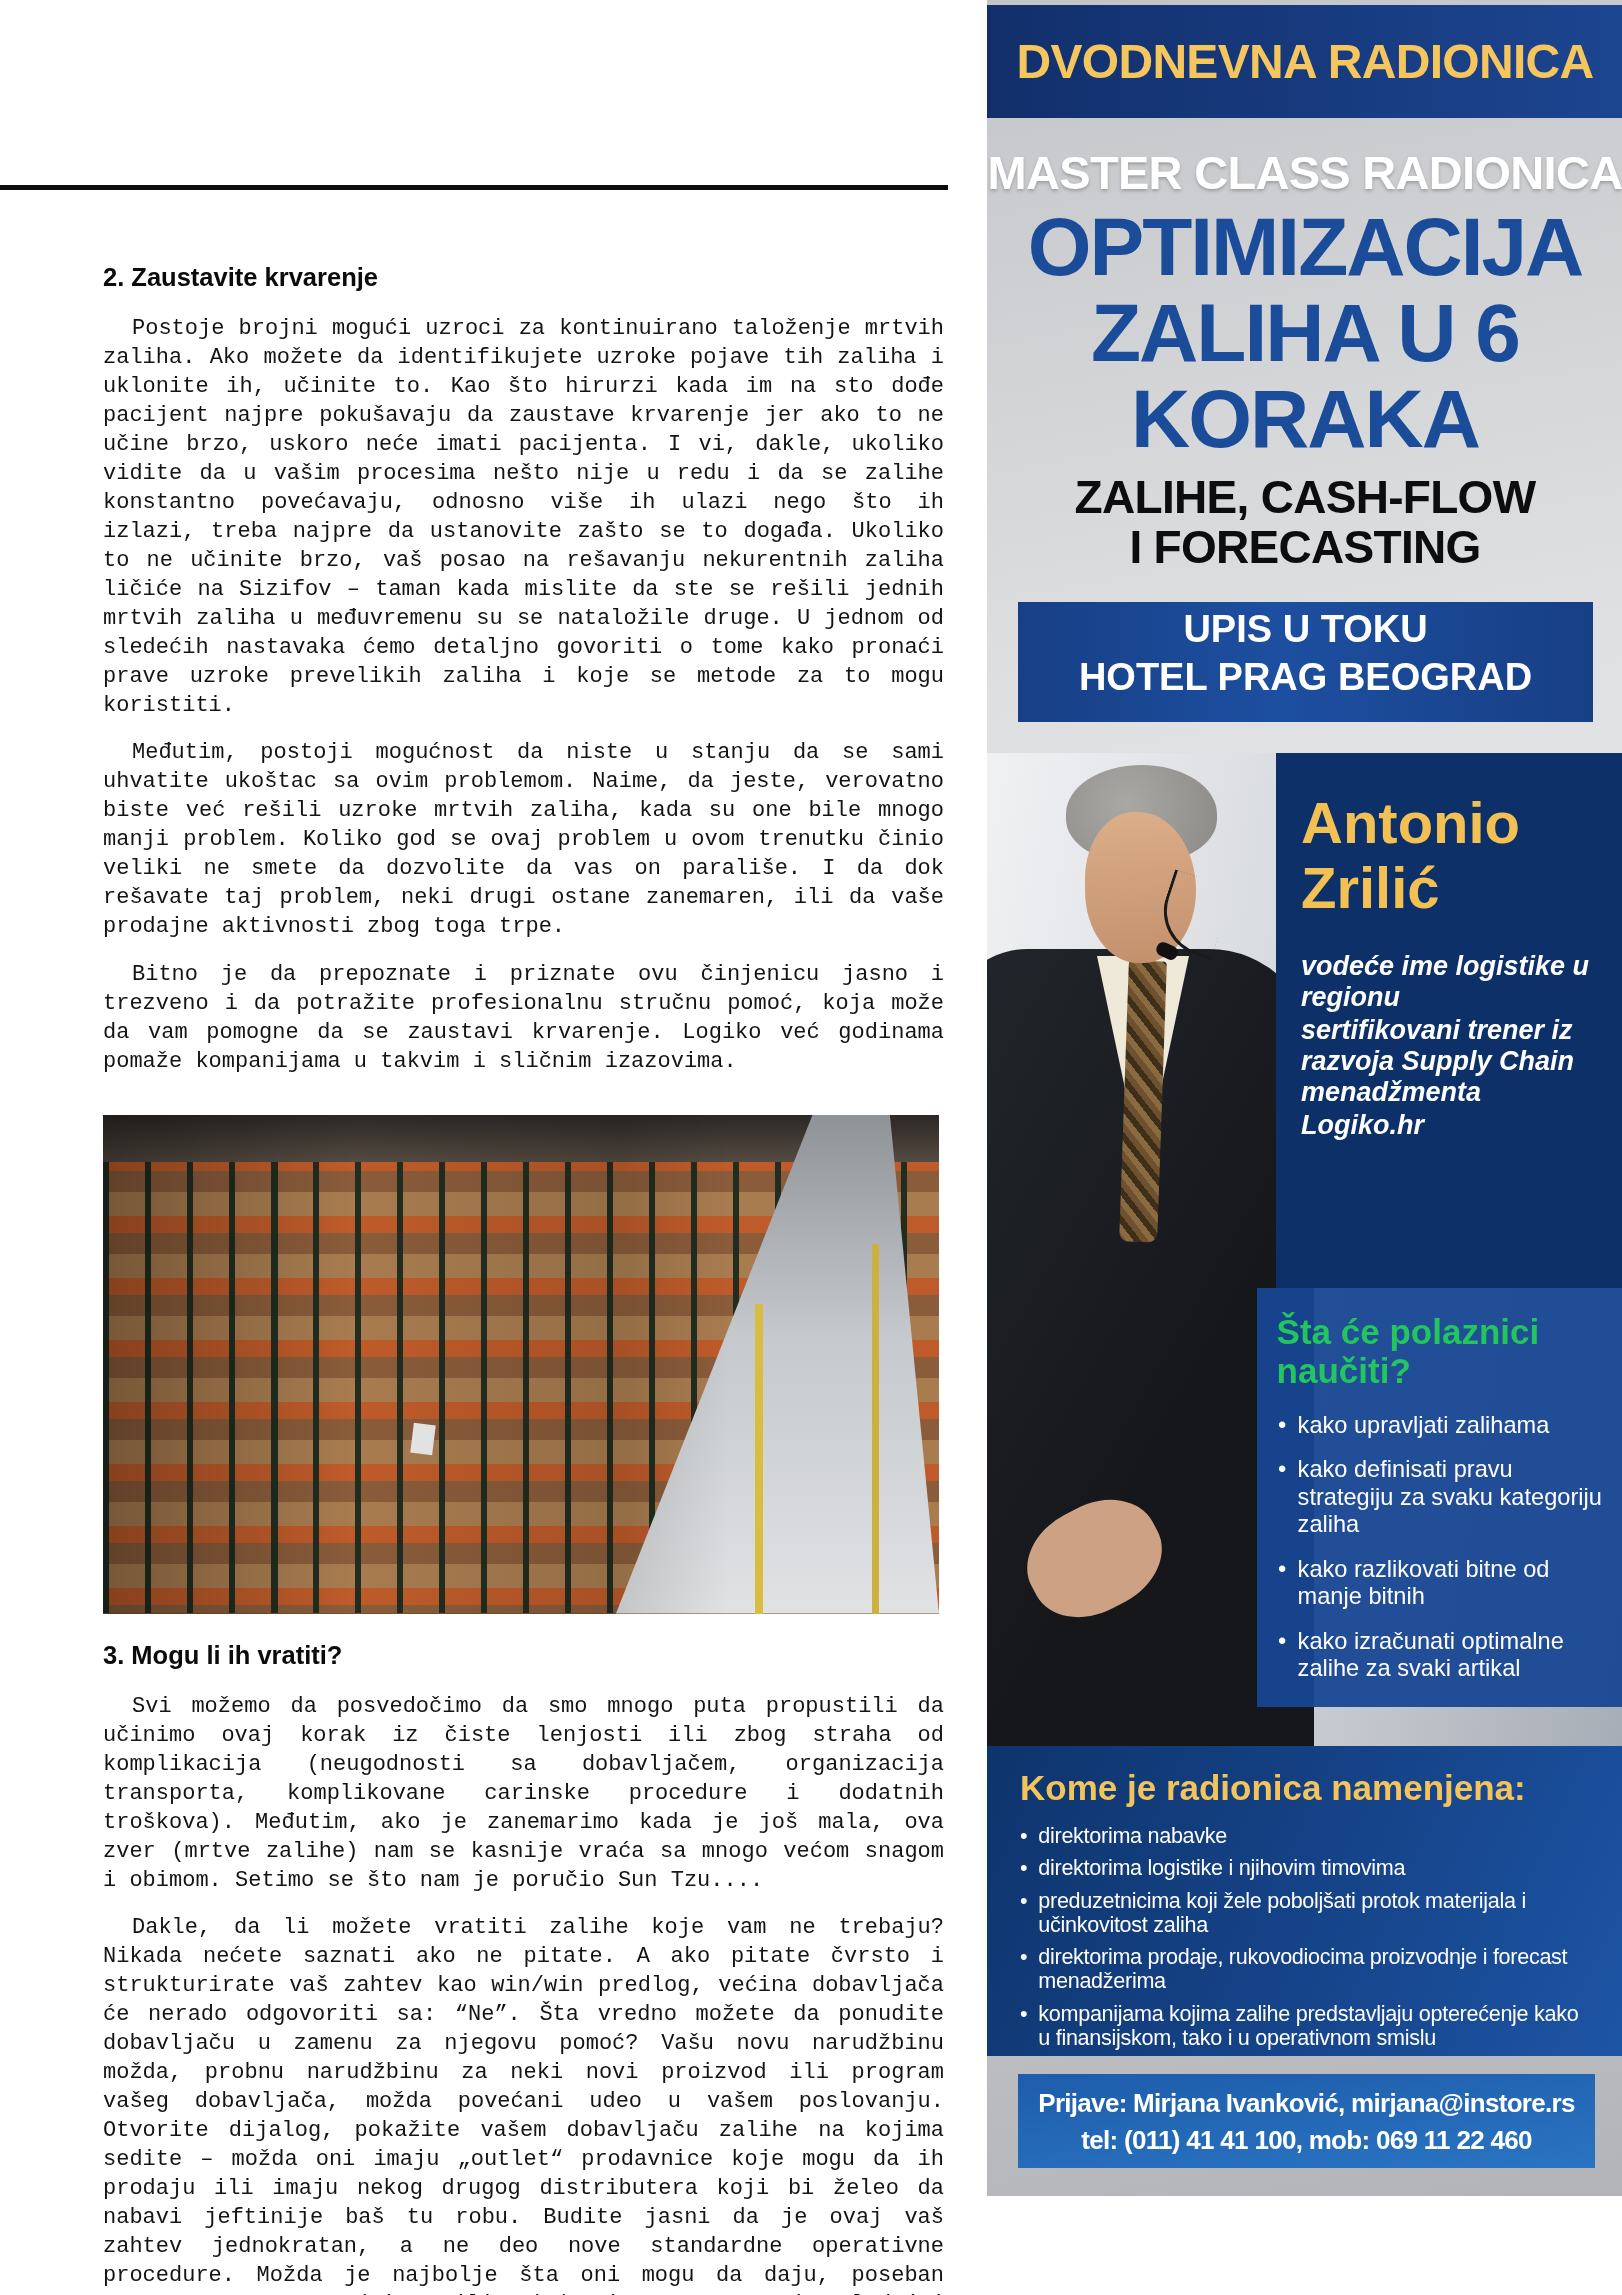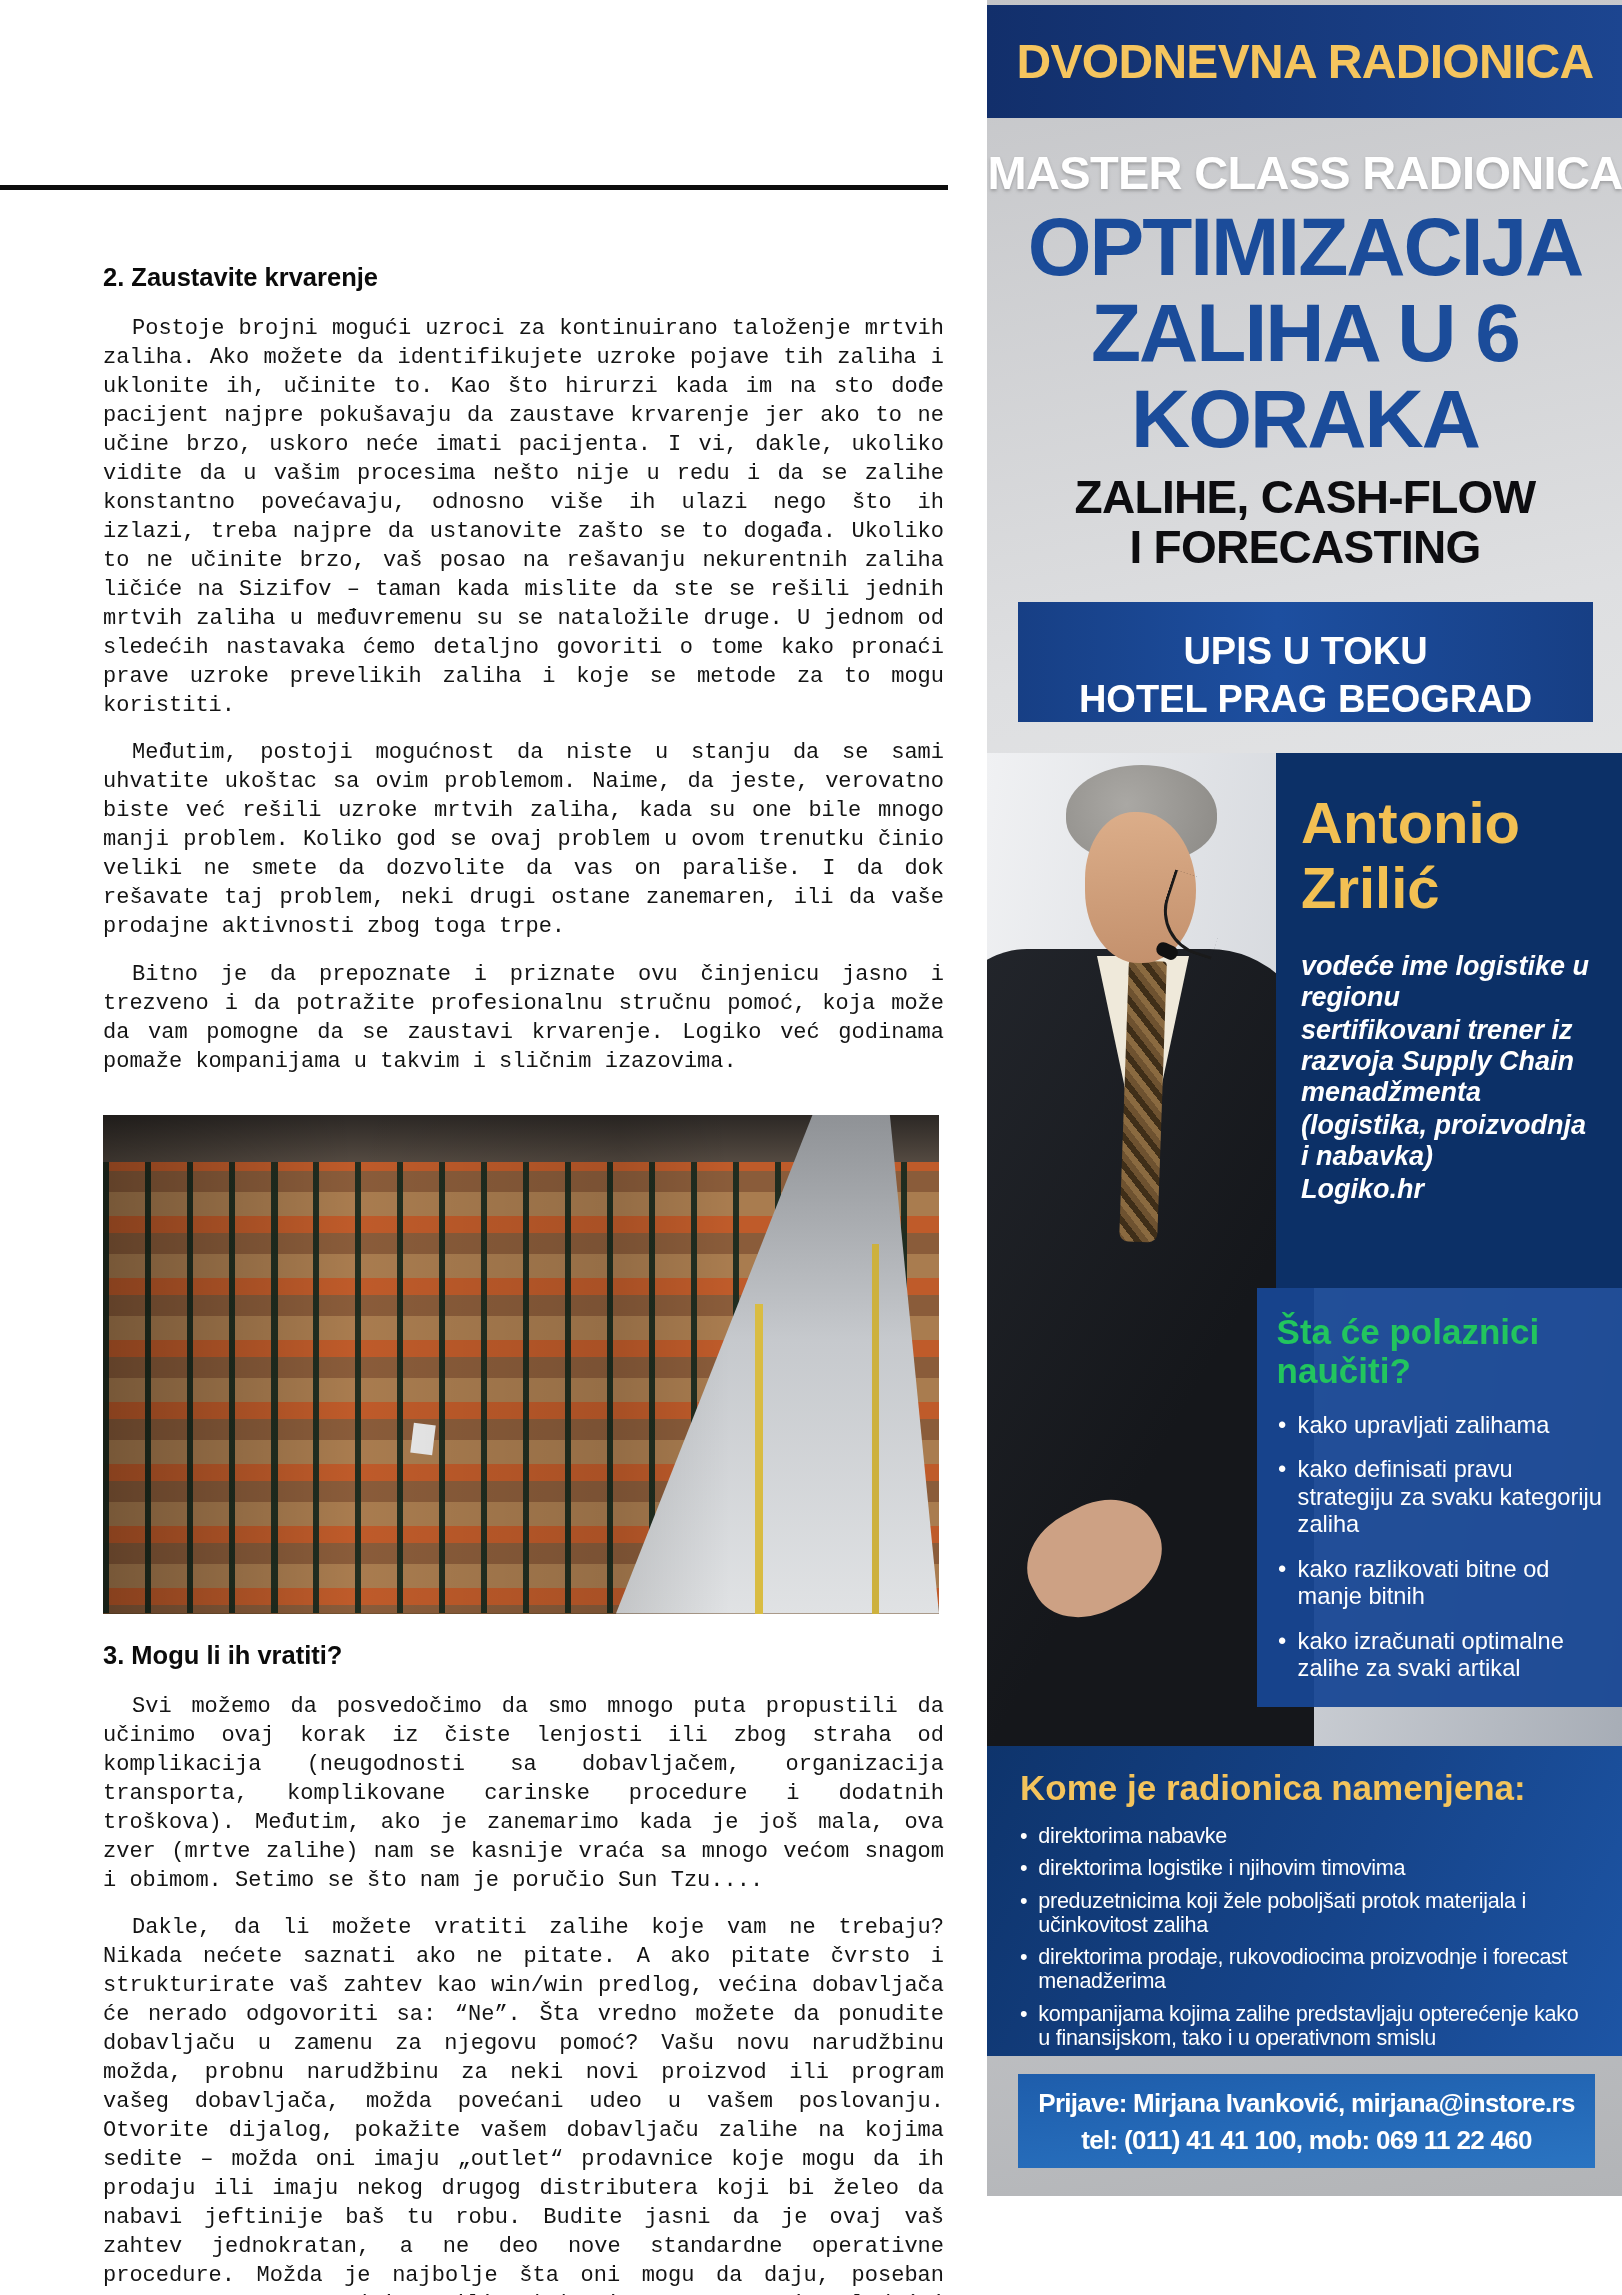--- a/index.html
+++ b/index.html
@@ -41,21 +41,21 @@
            background:linear-gradient(90deg,#122f6b,#1c4590);
            display:flex;align-items:center;justify-content:center;}
   .ad-band span{font-weight:bold;font-size:48px;color:#f5c55e;letter-spacing:-0.7px;}
   .ad-kicker{position:absolute;top:145px;left:0;width:100%;text-align:center;font-weight:bold;
              font-size:47px;color:#ffffff;letter-spacing:-0.7px;text-shadow:0 2px 3.3px rgba(70,70,70,0.35);}
   .ad-title{position:absolute;top:204px;left:0;width:100%;text-align:center;font-weight:bold;
             font-size:82px;line-height:86px;color:#1b4c9a;letter-spacing:-2px;}
   .ad-sub{position:absolute;top:472px;left:0;width:100%;text-align:center;font-weight:bold;
           font-size:46px;line-height:50px;color:#0d0d10;letter-spacing:-0.7px;}
   .upis-box{position:absolute;top:602px;left:31px;width:575px;height:120px;box-sizing:border-box;
-            background:linear-gradient(90deg,#173f85,#1d4fa0 45%,#173f85);padding-top:25px;
+            background:linear-gradient(90deg,#173f85,#1d4fa0 45%,#173f85);padding-top:3px;
             text-align:center;color:#ffffff;font-weight:bold;font-size:38px;line-height:48px;}
 
   
   .speaker{position:absolute;top:753px;left:0;width:636px;height:993px;overflow:hidden;}
   .sp-photo{position:absolute;inset:0;background:linear-gradient(100deg,#f0f1f3,#d5d8dd 45%,#a7adb6);}
   .sp-hair{position:absolute;left:79px;top:11.8px;width:151px;height:98px;border-radius:50% 50% 45% 45%;
            background:radial-gradient(circle at 40% 40%,#aaa8a4,#8b8985);}
   .sp-face{position:absolute;left:98px;top:59px;width:111px;height:151px;border-radius:46% 54% 50% 50%;
            background:linear-gradient(175deg,#dcae8a,#c3906c);}
   .sp-headset{position:absolute;left:175px;top:124px;width:59px;height:72px;border-left:3.9px solid #1a1a1a;
@@ -168,21 +168,20 @@
         <div class="sp-hand"></div>
       </div>
 
       <div class="sp-panel">
         <div class="sp-name">
           <div>Antonio</div>
           <div>Zrilić</div>
         </div>
         <p class="sp-role r0">vodeće ime logistike u regionu</p>
         <p class="sp-role">sertifikovani trener iz razvoja Supply Chain menadžmenta</p>
-        <p class="sp-role">(logistika, proizvodnja i nabavka)</p>
         <p class="sp-role">Logiko.hr</p>
       </div>
 
       <div class="learn-panel">
         <div class="learn-heading">Šta će polaznici naučiti?</div>
         <ul>
           <li>kako upravljati zalihama</li>
           <li>kako definisati pravu strategiju za svaku kategoriju zaliha</li>
           <li>kako razlikovati bitne od manje bitnih</li>
           <li>kako izračunati optimalne zalihe za svaki artikal</li>

